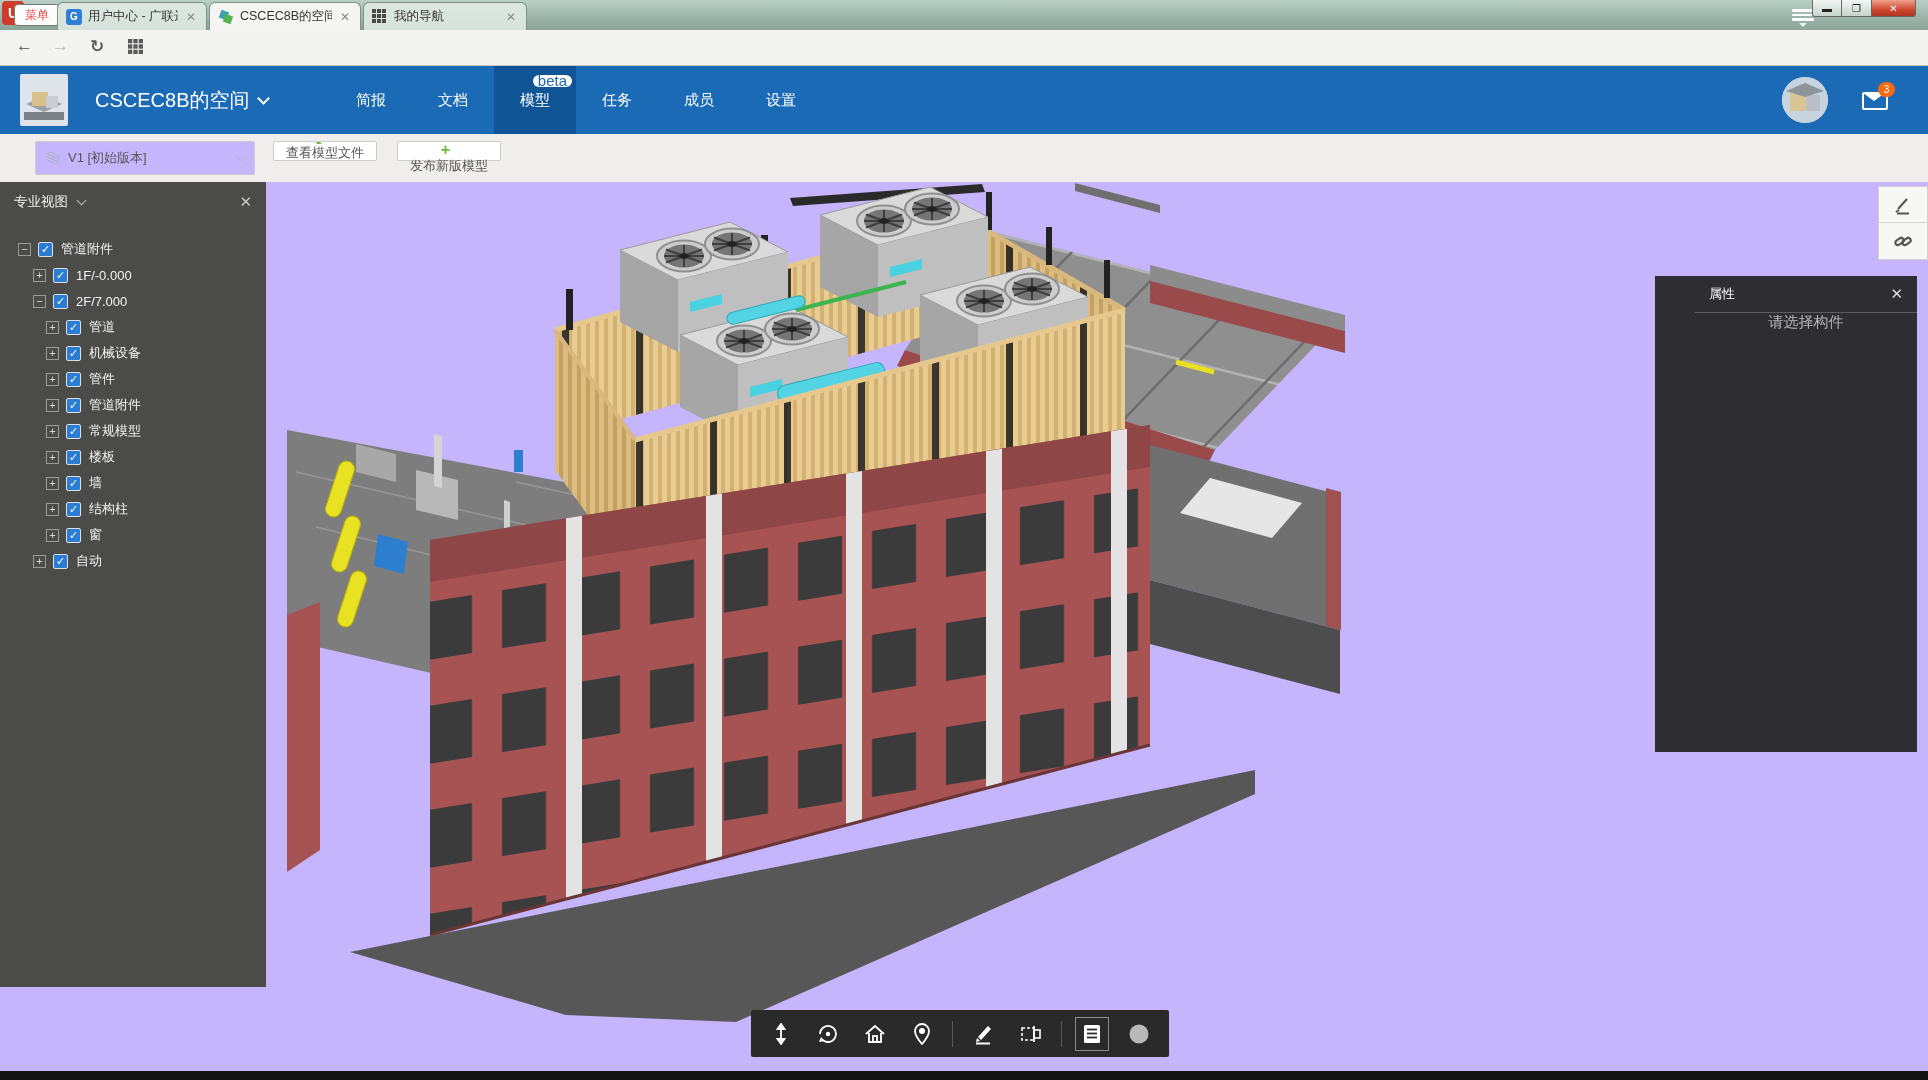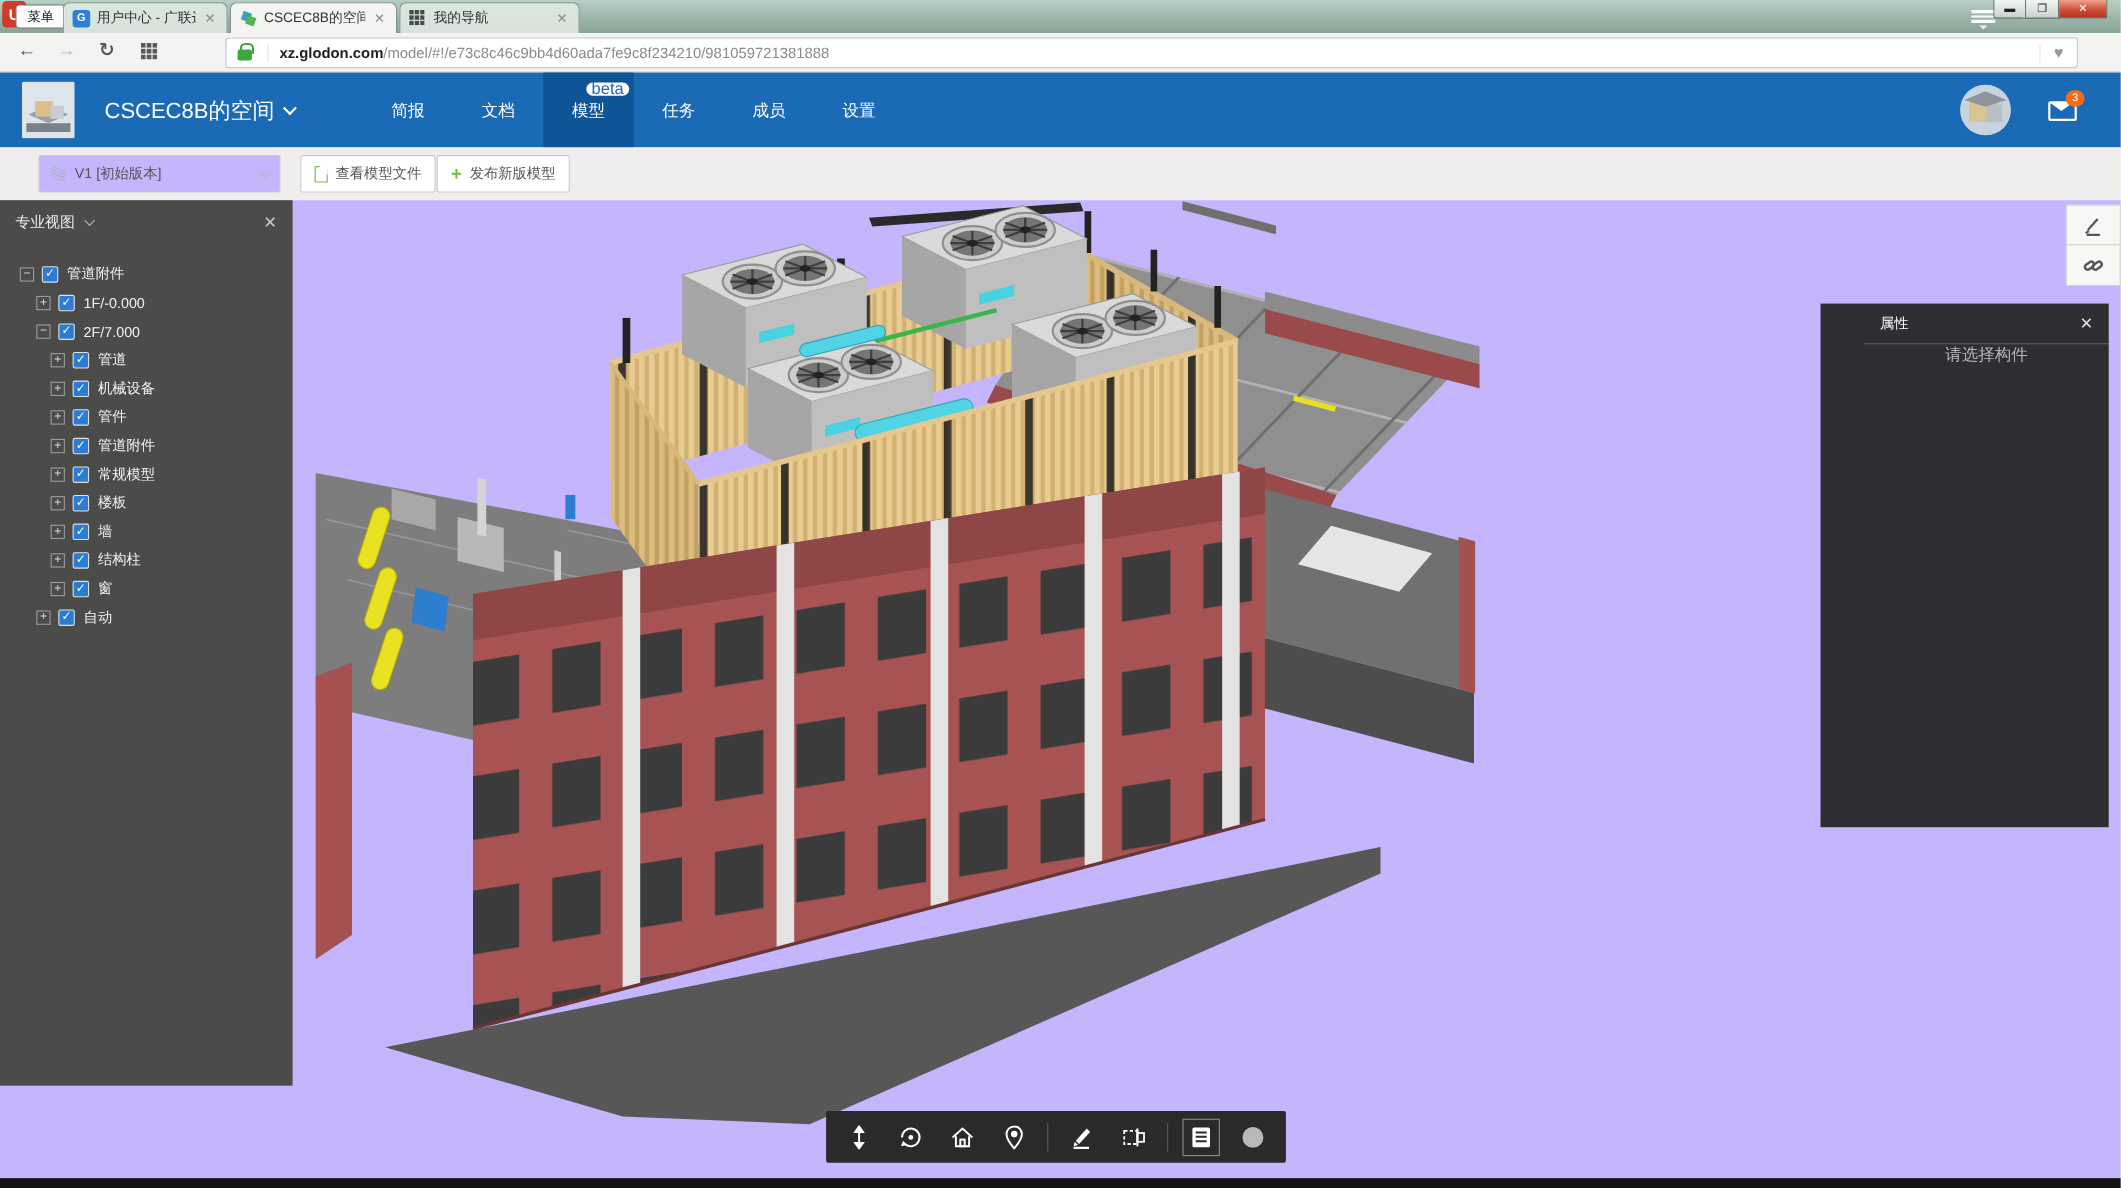--- a/index.html
+++ b/index.html
@@ -5,21 +5,21 @@
   * { margin:0; padding:0; box-sizing:border-box; }
   html,body { width:1928px; height:1080px; overflow:hidden; }
   body { font-family:"Liberation Sans","DejaVu Sans",sans-serif; background:#fff; position:relative; }
 
   
   .titlebar { position:absolute; left:0; top:0; width:1928px; height:30px;
     background:linear-gradient(180deg,#b9cfc6 0%,#9db5aa 55%,#8aa498 100%); }
   .browser-logo { position:absolute; left:2px; top:1px; width:22px; height:24px; background:#d13a2a;
     border-radius:4px; color:#fff; font-weight:bold; font-size:14px; text-align:center; line-height:24px; }
   .menu-btn { position:absolute; left:14px; top:4px; height:22px; padding:0 10px; background:#fdfdfd;
-    border:1px solid #6f7d76; border-radius:4px; font-size:12px; line-height:20px; color:#0f172a; }
+    border:1px solid #6f7d76; border-radius:4px; font-size:12px; line-height:20px; color:#ef4444; }
   .tab { position:absolute; top:2px; height:28px; border:1px solid #7d938a; border-bottom:none;
     border-radius:6px 6px 0 0; background:rgba(225,234,229,0.88); display:flex; align-items:center;
     padding:0 8px; font-size:12.5px; color:#333; }
   .tab.active { background:#f4f4f2; z-index:3; }
   .tab .ttl { flex:1; white-space:nowrap; overflow:hidden; margin:0 6px; }
   .tab .x { color:#8a8a8a; font-size:12px; padding:0 2px; }
   .tab-ico { width:16px; height:16px; flex:0 0 16px; }
   .ico-g { background:#2f7fd6; border-radius:3px; color:#fff; font-size:10px; font-weight:bold;
     text-align:center; line-height:16px; }
   .hamburger { position:absolute; right:114px; top:7px; width:22px; height:16px; }
@@ -66,22 +66,22 @@
   
   .versionbar { position:absolute; left:0; top:134px; width:1928px; height:48px; background:#efeeec; }
   .vsel { position:absolute; left:35px; top:7px; width:220px; height:34px; background:#c4b5fd;
     border:1px solid #ccc; border-radius:2px; display:flex; align-items:center; font-size:13px; color:#555; }
   .layers-ico { width:14px; height:12px; margin:0 8px 0 10px; position:relative; }
   .layers-ico i { position:absolute; left:0; width:14px; height:6px; border:1.5px solid #a9b2ba;
     transform:rotateX(60deg) rotateZ(45deg); display:block; }
   .layers-ico i:nth-child(1){top:0;} .layers-ico i:nth-child(2){top:3px;} .layers-ico i:nth-child(3){top:6px;}
   .vsel .dd { margin-left:auto; margin-right:10px; width:8px; height:8px; border-right:1.5px solid #b9b9b9;
     border-bottom:1.5px solid #b9b9b9; transform:rotate(45deg) translateY(-2px); }
-  .vbtn { position:absolute; top:7px; height:34px; background:#fff; border:1px solid #ccc; border-radius:2px;
-    display:flex; align-items:center; padding:0 12px; font-size:13px; color:#555; }
+  .vbtn { position:absolute; top:7px; height:20px; background:#fff; border:1px solid #ccc; border-radius:2px;
+    display:flex; align-items:center; padding:0 12px; font-size:13px; color:#555;flex-direction:column; }
   .doc-ico { width:12px; height:15px; border:1.5px solid #7ab648; border-radius:1px; margin-right:7px; position:relative; }
   .doc-ico:before { content:""; position:absolute; right:-1px; top:-1px; border:4px solid #efeeec00;
     border-top:4px solid #fff; border-right:4px solid #fff; }
   .plus-ico { color:#6cbf3f; font-size:17px; font-weight:bold; margin-right:7px; line-height:15px; }
 
   
   .viewport { position:absolute; left:0; top:182px; width:1928px; height:889px; background:#c4b5fd; }
   .model { position:absolute; left:266px; top:0; width:1390px; height:889px; }
 
   
@@ -189,25 +189,20 @@
           <rect x="10" width="4" height="4"></rect>
           <rect y="5" width="4" height="4"></rect>
           <rect x="5" y="5" width="4" height="4"></rect>
           <rect x="10" y="5" width="4" height="4"></rect>
           <rect y="10" width="4" height="4"></rect>
           <rect x="5" y="10" width="4" height="4"></rect>
           <rect x="10" y="10" width="4" height="4"></rect>
         </g>
       </svg>
   </span>
-  <div class="urlbar">
-    <span class="lock"></span>
-    <span class="url"><b>xz.glodon.com</b><span>/model/#!/e73c8c46c9bb4d60ada7fe9c8f234210/981059721381888</span></span>
-    <span class="heart">♥</span>
-  </div>
 </div>
 
 <div class="appheader">
   <div class="thumb">
     <svg width="48" height="52" viewBox="0 0 48 52">
         <rect width="48" height="52" fill="#dfe4ea"></rect>
         <polygon points="6,30 24,22 42,30 24,38" fill="#9aa0a6"></polygon>
         <rect x="12" y="18" width="16" height="14" fill="#d8c08a"></rect>
         <rect x="26" y="22" width="12" height="12" fill="#c9cdd2"></rect>
         <rect x="4" y="38" width="40" height="8" fill="#7b8187"></rect>

